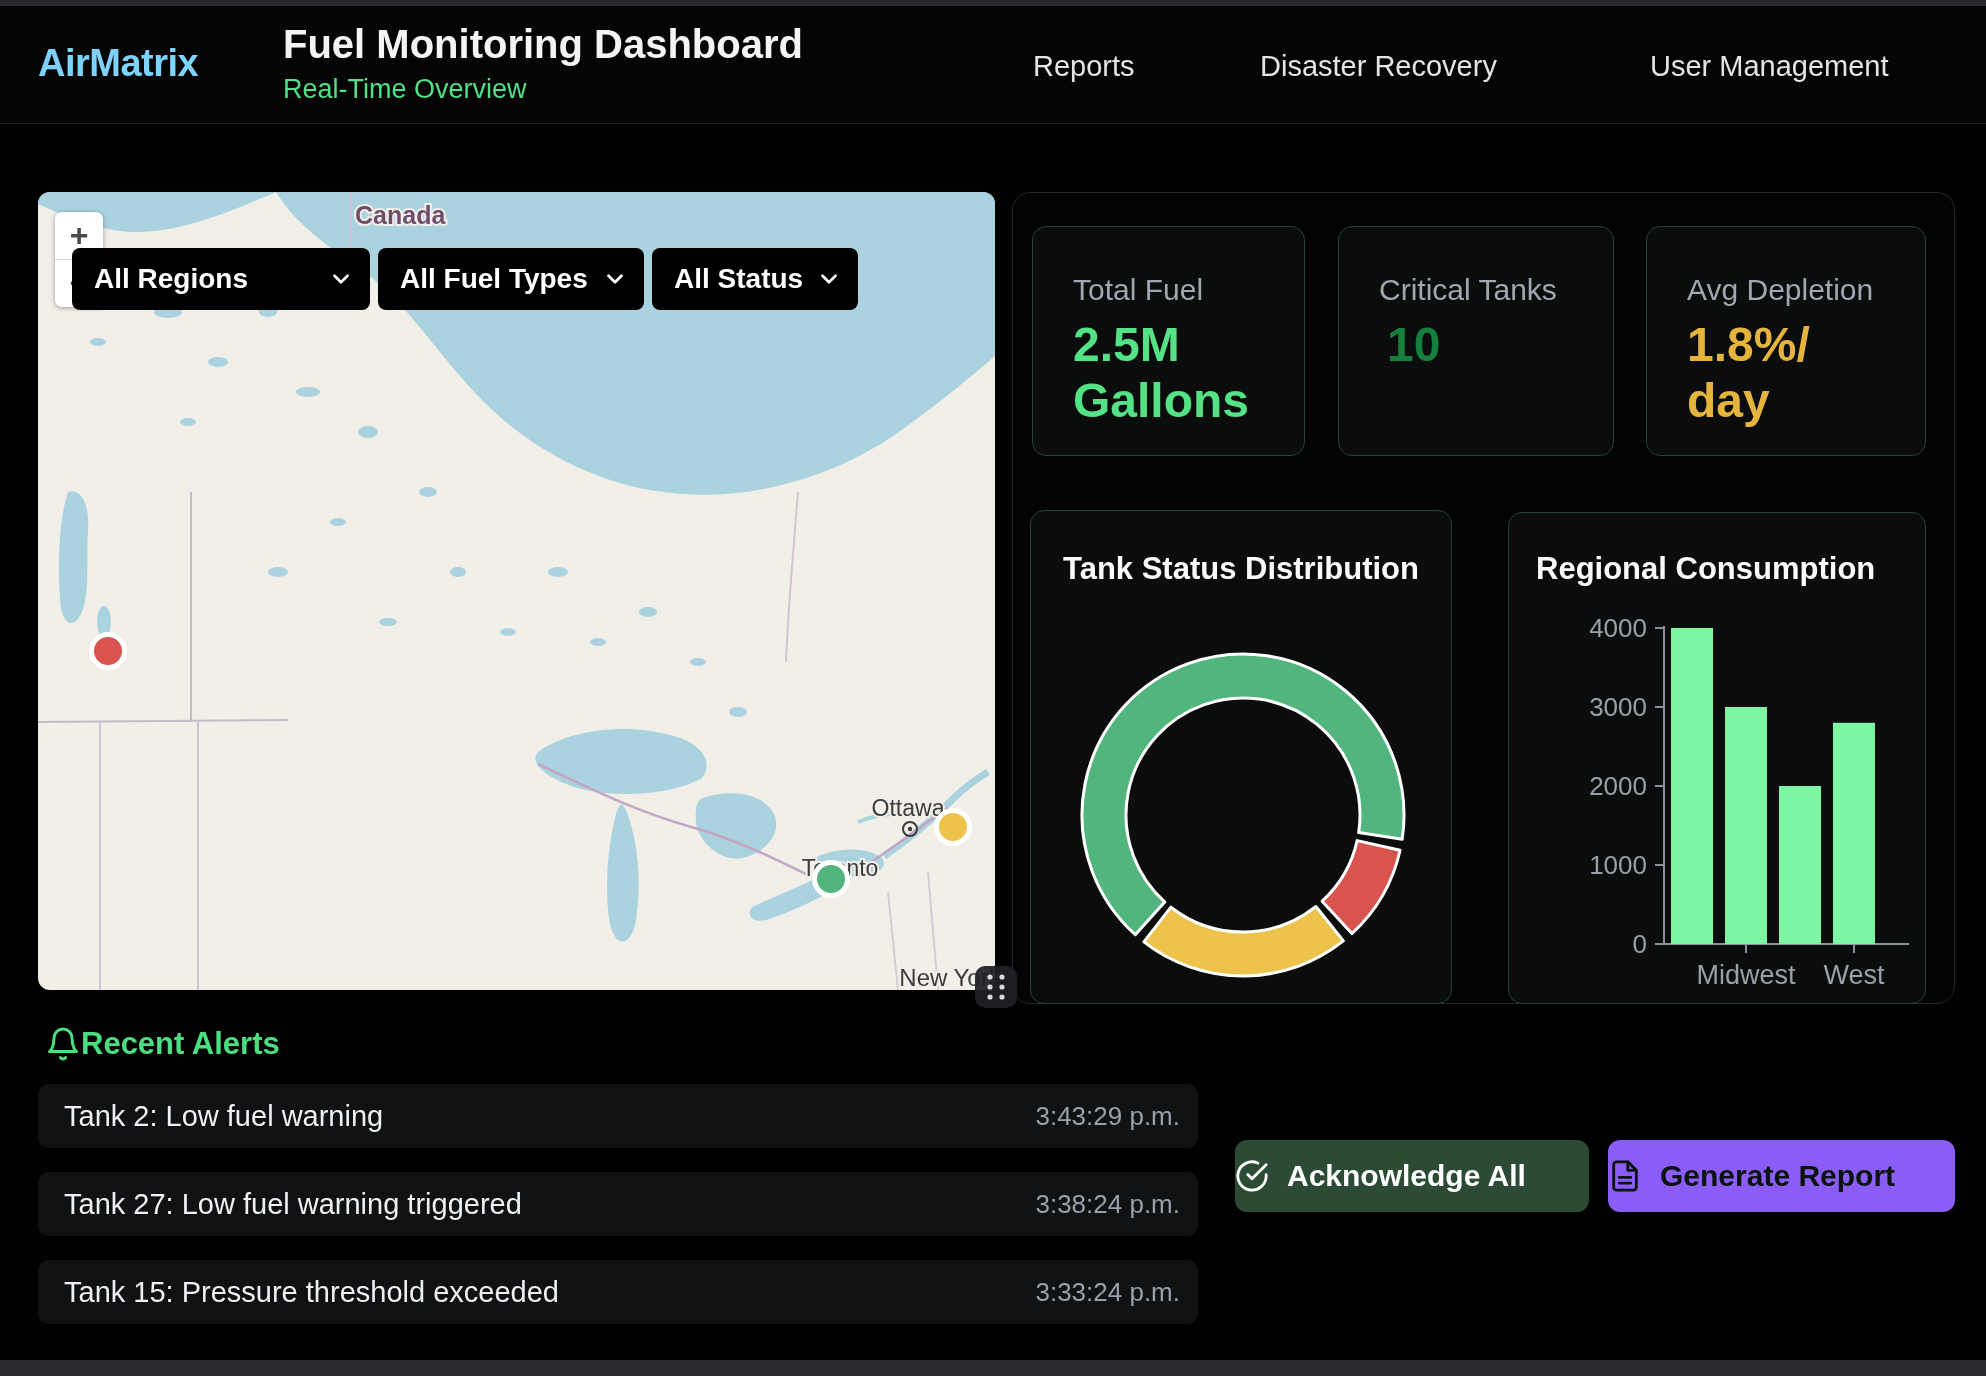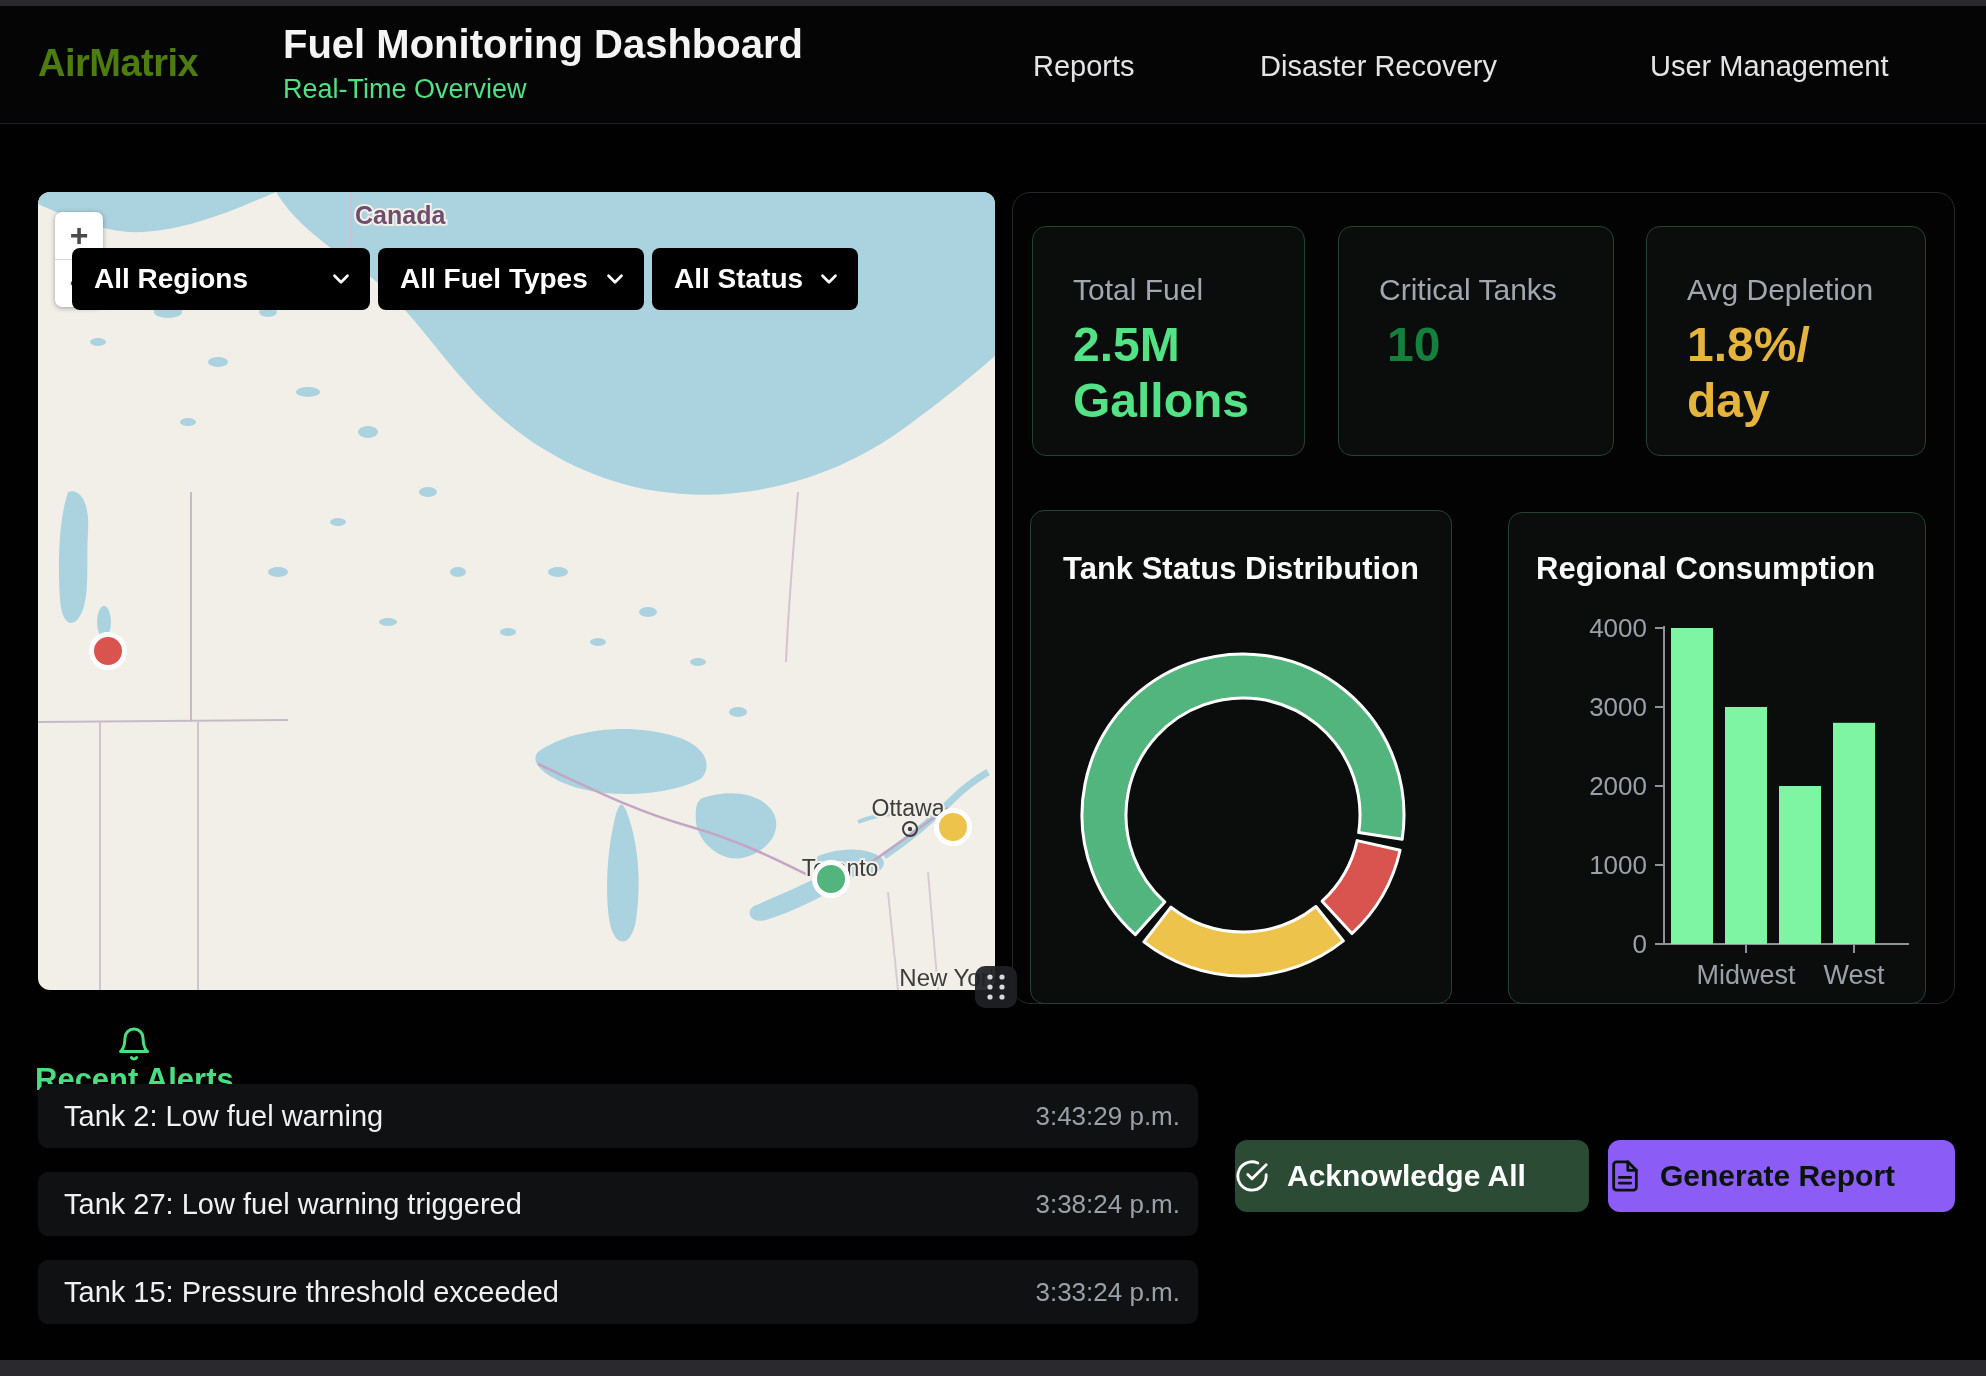--- a/index.html
+++ b/index.html
@@ -3,21 +3,21 @@
 <meta charset="utf-8">
 <style>
   html,body{margin:0;padding:0;background:#000;}
   body{font-family:"Liberation Sans",sans-serif;}
   #stage{position:relative;width:1986px;height:1376px;background:#010101;overflow:hidden;}
   .edge-top{position:absolute;left:0;top:0;width:100%;height:6px;background:#2a2a2e;}
   .edge-bottom{position:absolute;left:0;top:1360px;width:100%;height:16px;background:#2a2a2e;}
 
   
   #hdr{position:absolute;left:0;top:6px;width:100%;height:118px;background:#050505;border-bottom:1px solid #202024;box-sizing:border-box;}
-  #logo{position:absolute;left:38px;top:36px;font-size:38px;font-weight:700;color:#4d7c0f;letter-spacing:-0.5px;}
+  #logo{position:absolute;left:38px;top:36px;font-size:38px;font-weight:700;color:#7dd3fc;letter-spacing:-0.5px;}
   #title-block{position:absolute;left:283px;top:16px;}
   #page-title{font-size:40px;font-weight:700;color:#f4f4f5;line-height:1.1;}
   #page-subtitle{font-size:27px;font-weight:500;color:#50e085;margin-top:8px;}
   .nav-item{position:absolute;top:44px;font-size:29px;color:#e4e4e7;cursor:pointer;white-space:nowrap;}
   #nav-0{left:1033px;} #nav-1{left:1260px;} #nav-2{left:1650px;}
 
   
   #map-panel{position:absolute;left:38px;top:192px;width:957px;height:798px;border-radius:12px;overflow:hidden;background:#f2efe9;}
   #map-svg{position:absolute;left:0;top:0;}
   #zoom-ctl{position:absolute;left:17px;top:20px;width:48px;background:#fff;border-radius:7px;box-shadow:0 1px 5px rgba(0,0,0,.35);z-index:1;overflow:hidden;}
@@ -38,21 +38,21 @@
   .stat-label{font-size:30px;color:#a1a7b0;}
   .stat-value{font-size:48px;font-weight:700;line-height:1.16;margin-top:10px;white-space:pre-line;}
   #donut-card{left:1030px;top:510px;width:422px;height:494px;}
   #bar-card{left:1508px;top:512px;width:418px;height:492px;}
   .card-title{position:absolute;left:32px;top:40px;font-size:31px;font-weight:700;color:#fafafa;white-space:nowrap;}
   #bar-card .card-title{left:27px;top:38px;}
   svg.chart{position:absolute;left:0;top:0;}
   svg text{font-family:"Liberation Sans",sans-serif;}
 
   
-  #alerts-title-row{position:absolute;left:35px;top:1026px;display:flex;align-items:center;gap:0;flex-direction:column;}
+  #alerts-title-row{position:absolute;left:45px;top:1026px;display:flex;align-items:center;gap:0;}
   #alerts-title{font-size:31px;font-weight:700;color:#4ade80;}
   .alert-row{position:absolute;left:38px;width:1160px;height:64px;background:#0f1113;border-radius:10px;display:flex;align-items:center;justify-content:space-between;padding:0 18px 0 26px;box-sizing:border-box;cursor:pointer;}
   #alert-0{top:1084px;} #alert-1{top:1172px;} #alert-2{top:1260px;}
   .alert-msg{font-size:29px;color:#eef0f2;}
   .alert-time{font-size:26px;color:#99a0aa;}
 
   
   .action-btn{position:absolute;top:1140px;height:72px;border-radius:12px;display:flex;align-items:center;justify-content:flex-start;gap:18px;cursor:pointer;}
   #ack-btn{left:1235px;width:354px;background:#2c4b35;color:#fff;font-size:30px;font-weight:600;}
   #gen-btn{left:1608px;width:347px;background:#8b5cf6;color:#0a140d;font-size:30px;font-weight:700;}

